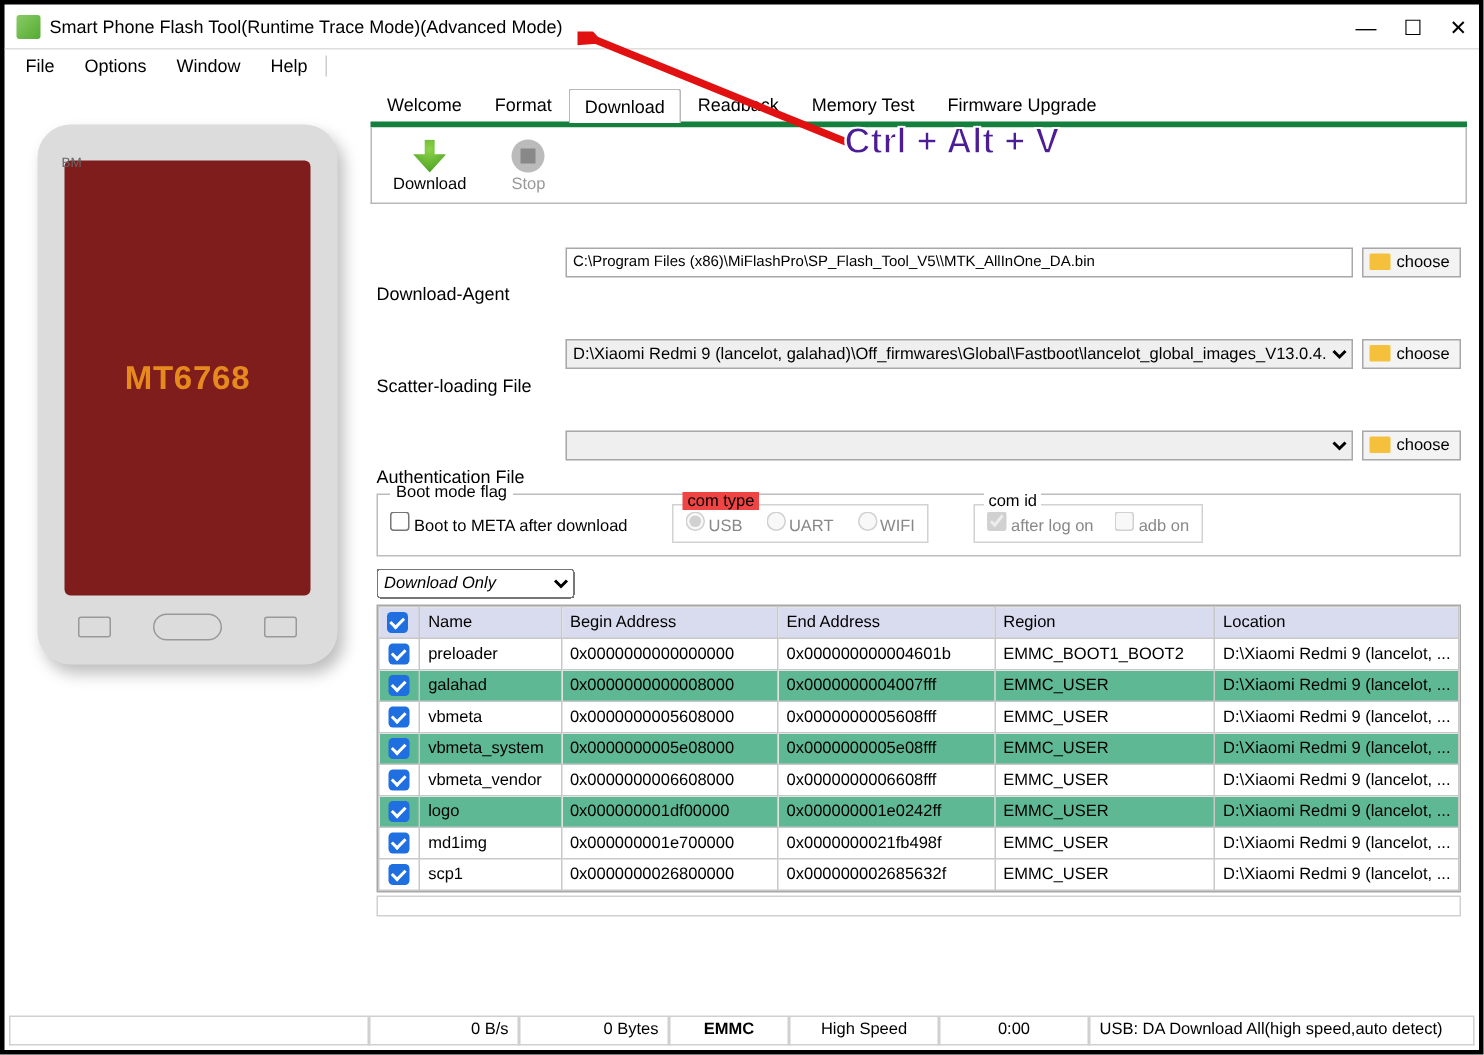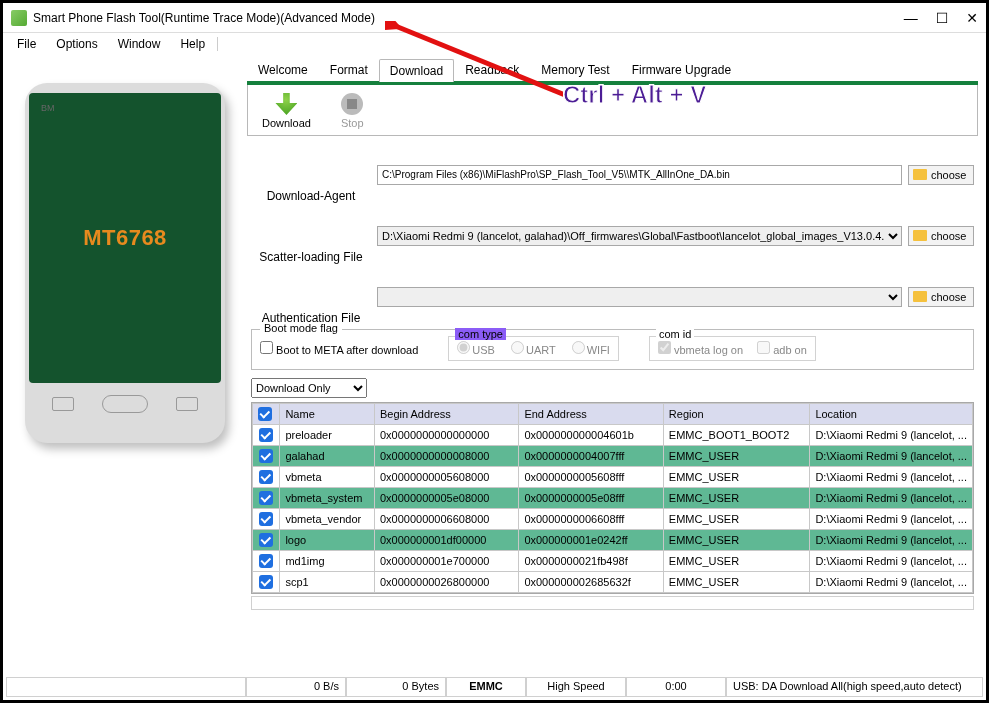--- a/index.html
+++ b/index.html
@@ -10,22 +10,22 @@
 .titlebar .title { flex: 1; font-size: 12px; }
 .titlebar .win-btns { display: flex; gap: 18px; font-size: 14px; }
 .titlebar .win-btns span { cursor: default; }
 
 .menubar { height: 22px; display: flex; align-items: center; padding: 0 6px; font-size: 12px; gap: 4px; }
 .menubar span { padding: 2px 8px; }
 .menubar .sep { width:1px; background:#ccc; height:14px; padding:0; }
 
 .main { display: flex; height: calc(703px - 30px - 22px - 24px - 6px); padding: 6px 8px 2px 8px; gap: 8px; }
 .left { width: 230px; display:flex; align-items:flex-start; justify-content:center; padding-top: 22px;}
-.phone { width: 200px; height: 360px; background:#dcdcdc; border-radius: 22px; padding: 4px; box-shadow: 4px 6px 10px rgba(0,0,0,.25); position:relative;}
-.phone-inner { background:#14532d; width:100%; height:290px; border-radius:4px; margin-top:6px; display:flex; align-items:center; justify-content:center;}
+.phone { width: 200px; height: 360px; background:#dcdcdc; border-radius: 22px; padding: 18px; box-shadow: 4px 6px 10px rgba(0,0,0,.25); position:relative;}
+.phone-inner { background:#7f1d1d; width:100%; height:290px; border-radius:4px; margin-top:6px; display:flex; align-items:center; justify-content:center;}
 .phone-inner span { color:#e78a1e; font-weight:bold; font-size:22px; letter-spacing:.5px;}
 .phone .bm { position:absolute; top:20px; left:16px; color:#666; font-size:9px;}
 .phone .home-row { display:flex; justify-content:center; align-items:center; gap:28px; margin-top:12px;}
 .phone .home-row .btn { width:22px; height:14px; border:1px solid #999; border-radius:2px;}
 .phone .home-row .home { width:46px; height:18px; border:1px solid #999; border-radius:9px;}
 
 .right { flex:1; display:flex; flex-direction:column; }
 .tabs { display:flex; border-bottom:4px solid #15803d; font-size:12px; height:24px; align-items:flex-end; }
 .tab { padding:4px 10px; border:1px solid transparent; border-bottom:none; cursor:default;}
 .tab.active { border-color:#b8b8b8; background:#fff; position:relative; top:1px; border-radius:2px 2px 0 0;}
@@ -33,35 +33,35 @@
 .toolbar { display:flex; gap:30px; padding:8px 14px 6px; border:1px solid #b8b8b8; border-top:none; background:#fff;}
 .tool-btn { display:flex; flex-direction:column; align-items:center; font-size:11px; gap:2px; }
 .tool-btn .ico { width:22px; height:22px; }
 .ico.dl { background: radial-gradient(circle at 50% 30%, #8fd24a, #3c9a1a); clip-path: polygon(35% 0,65% 0,65% 45%,100% 45%,50% 100%,0 45%,35% 45%);}
 .ico.stop { background:#bbb; border-radius:50%; position:relative;}
 .ico.stop::after{content:"";position:absolute;inset:6px;background:#888;}
 .tool-btn.disabled { color:#999; }
 
 .fields { padding:6px 4px; font-size:12px; }
 .field-row { display:flex; align-items:center; gap:6px; margin:4px 0;}
-.field-row label { width:120px; text-align:center;margin-top:43px; }
+.field-row label { width:120px; text-align:left;margin-top:43px; }
 .field-row input { flex:1; height:20px; border:1px solid #a8a8a8; padding:0 4px; font-size:10px; background:#fff;}
 .field-row select.combo { flex:1; height:20px; border:1px solid #a8a8a8; font-size:11px;}
 .choose-btn { width:66px; height:20px; border:1px solid #a8a8a8; background:#f3f3f3; font-size:11px; display:flex; align-items:center; gap:4px; padding:0 4px;}
 .choose-btn .folder { width:14px; height:11px; background:#f5c13d; border-radius:1px; display:inline-block;}
 
 .group { border:1px solid #bcbcbc; margin:4px 0; padding:6px 8px 8px; font-size:11px; position:relative;}
 .group > legend, .group > .legend { position:absolute; top:-8px; left:8px; background:#fff; padding:0 4px; font-size:11px;}
 .flag-row { display:flex; align-items:center; gap:30px;}
 .radio-row { display:flex; gap:16px; align-items:center;}
 .radio-row input[type=radio]{ margin-right:2px;}
 .radio-row label { color:#888;}
 .sub-group { border:1px solid #d2d2d2; padding:4px 8px; display:flex; align-items:center; gap:14px;}
 
-.mode-select { width:116px; height:20px; font-size:11px; margin:4px 0;}
+.mode-select { width:132px; height:20px; font-size:11px; margin:4px 0;font-style:italic;}
 
 .table-wrap { border:1px solid #a8a8a8; overflow:auto; flex:1; max-height:240px;}
 table { border-collapse:collapse; width:100%; font-size:11px;}
 th, td { border:1px solid #c8c8c8; padding:3px 5px; text-align:left; white-space:nowrap; overflow:hidden; text-overflow:ellipsis;}
 th { background:#d9dbee; font-weight:normal; height:20px;}
 td.chk { width:28px; text-align:center;}
 .chk-box { width:14px; height:14px; background:#1f6fe0; border-radius:3px; display:inline-flex; align-items:center; justify-content:center;}
 .chk-box::after{content:"";width:7px;height:4px;border:2px solid #fff;border-top:none;border-right:none;transform:rotate(-45deg) translate(0,-1px);}
 tr.green td { background:#5fb894; }
 .col-name{width:96px;} .col-begin{width:150px;} .col-end{width:150px;} .col-region{width:150px;}
@@ -158,30 +158,30 @@
             <span class="folder"></span>
             <span>choose</span>
           </button>
       </div>
 
       <div class="group">
         <span class="legend">Boot mode flag</span>
         <div class="flag-row">
           <label><input type="checkbox" style=""> <span>Boot to META after download</span></label>
           <div class="sub-group" style="position:relative;">
-            <span style="position:absolute;top:-9px;left:6px;background:#8b5cf6;padding:0 3px;">com type</span>
+            <span style="position:absolute;top:-9px;left:6px;background:#ef4444;padding:0 3px;">com type</span>
             <div class="radio-row">
               <label><input type="radio" disabled="" checked="" style=""><span>USB</span></label>
               <label><input type="radio" disabled="" style=""><span>UART</span></label>
               <label><input type="radio" disabled="" style=""><span>WIFI</span></label>
             </div>
           </div>
           <div class="sub-group" style="position:relative;">
             <span style="position:absolute;top:-9px;left:6px;background:#fff;padding:0 3px;">com id</span>
-            <label style="color:#888"><input type="checkbox" disabled="" checked="" style=""> <span>vbmeta log on</span></label>
+            <label style="color:#888"><input type="checkbox" disabled="" checked="" style=""> <span>after log on</span></label>
             <label style="color:#888"><input type="checkbox" disabled="" style=""> <span>adb on</span></label>
           </div>
         </div>
       </div>
 
       <select class="mode-select"><option>Download Only</option></select>
 
       <div class="table-wrap">
         <table>
           <thead>

